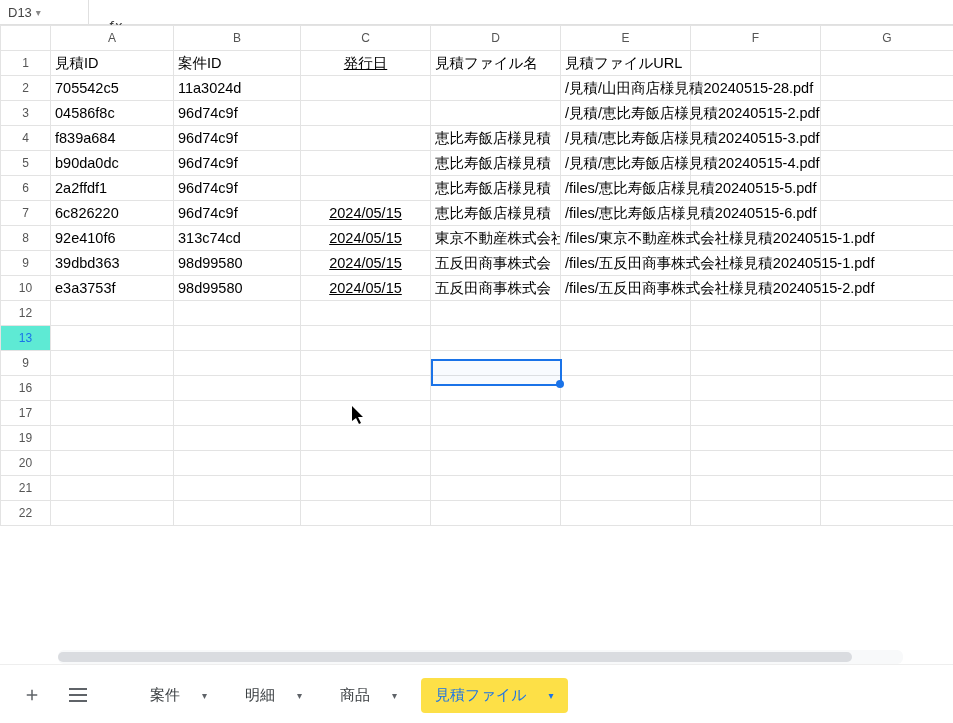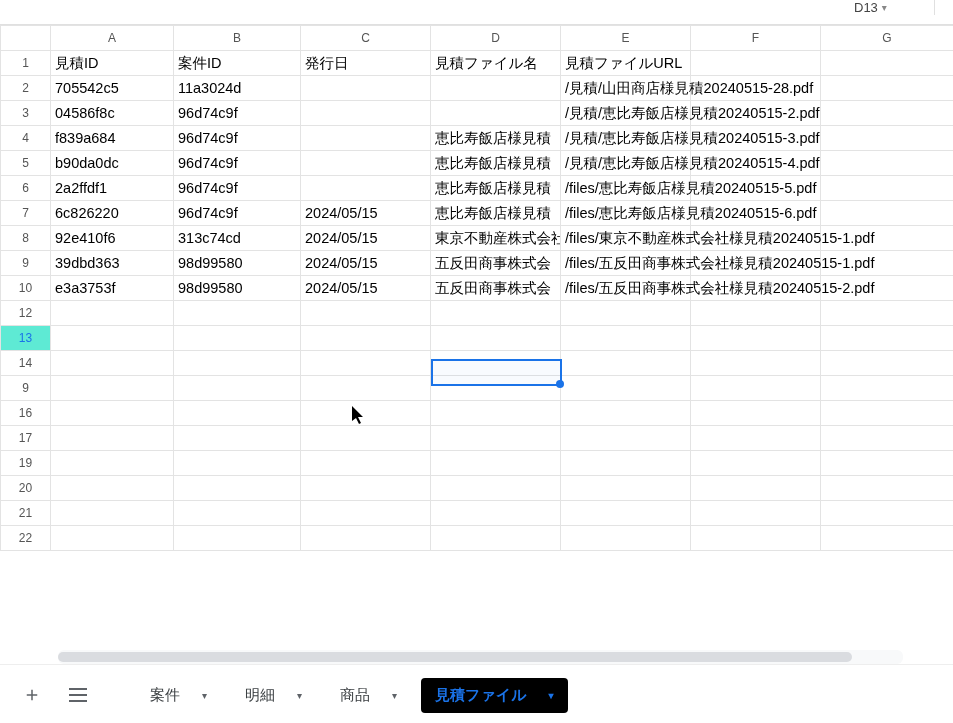--- a/index.html
+++ b/index.html
@@ -11,25 +11,24 @@
     background: #fff;
     width: 953px;
     height: 723px;
     overflow: hidden;
     position: relative;
   }
   .formula-bar {
     height: 24px;
     border-bottom: 1px solid #e0e0e0;
     display: flex;
-    align-items: flex-end;
-    padding: 0 18px;
+    align-items: flex-start;
+    padding: 0 4px;
     gap: 8px;
     color: #555;
-    flex-direction: column;
   }
   .namebox {
     width: 80px;
     font-size: 13px;
     color: #444;
     padding-left: 4px;
     border-right: 1px solid #e0e0e0;
     height: 100%;
     display: flex;
     align-items: center;
@@ -89,21 +88,21 @@
     width: 50px;
     background: #fff;
   }
   .grid .rowhdr.active {
     background: #5eead4;
     color: #1a73e8;
   }
   .grid td.overflow {
     overflow: visible;
   }
-  .grid td.right { text-align: left; }
+  .grid td.right { text-align: center; text-decoration: underline; }
 
   
   col.c-row { width: 50px; }
   col.c-a { width: 123px; }
   col.c-b { width: 127px; }
   col.c-c { width: 130px; }
   col.c-d { width: 130px; }
   col.c-e { width: 130px; }
   col.c-f { width: 130px; }
   col.c-g { width: 133px; }
@@ -178,22 +177,22 @@
     font-size: 15px;
     border-radius: 4px;
     cursor: pointer;
   }
   .sheet-tab .dd {
     font-size: 10px;
     color: #5f6368;
   }
   .sheet-tab.active {
     color: #1a73e8;
-    font-weight: 700;
-    background: #000000;
+    font-weight: 400;
+    background: #fde047;
   }
   .sheet-tab.active .dd { color: #1a73e8; }
 </style>
 </head>
 <body>
 
 <div class="formula-bar">
   <div class="namebox">
     <span>D13</span>
     <span class="dd">▾</span>
@@ -340,30 +339,20 @@
           <th class="rowhdr active">13</th>
           <td></td>
           <td></td>
           <td></td>
           <td></td>
           <td></td>
           <td></td>
           <td></td>
         </tr>
         <tr>
-          <th class="rowhdr">14</th>
-          <td></td>
-          <td></td>
-          <td></td>
-          <td></td>
-          <td></td>
-          <td></td>
-          <td></td>
-        </tr>
-        <tr>
           <th class="rowhdr">9</th>
           <td></td>
           <td></td>
           <td></td>
           <td></td>
           <td></td>
           <td></td>
           <td></td>
         </tr>
         <tr>

